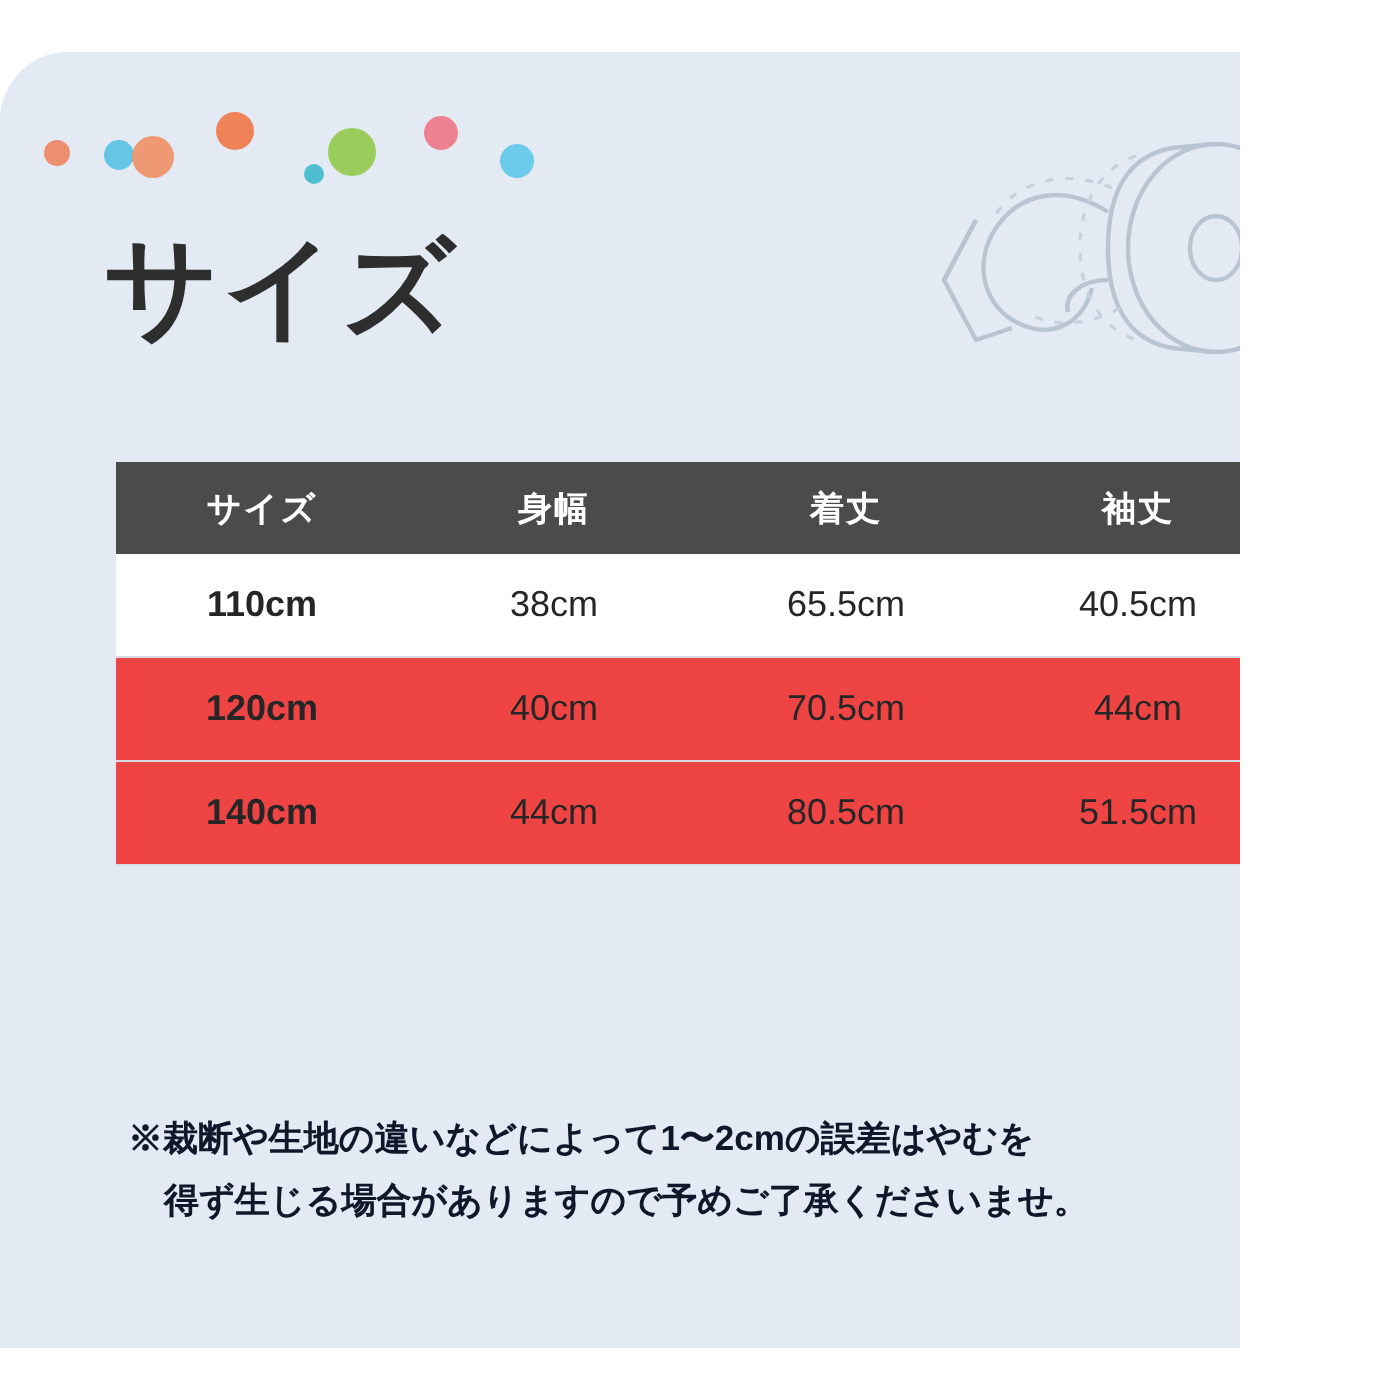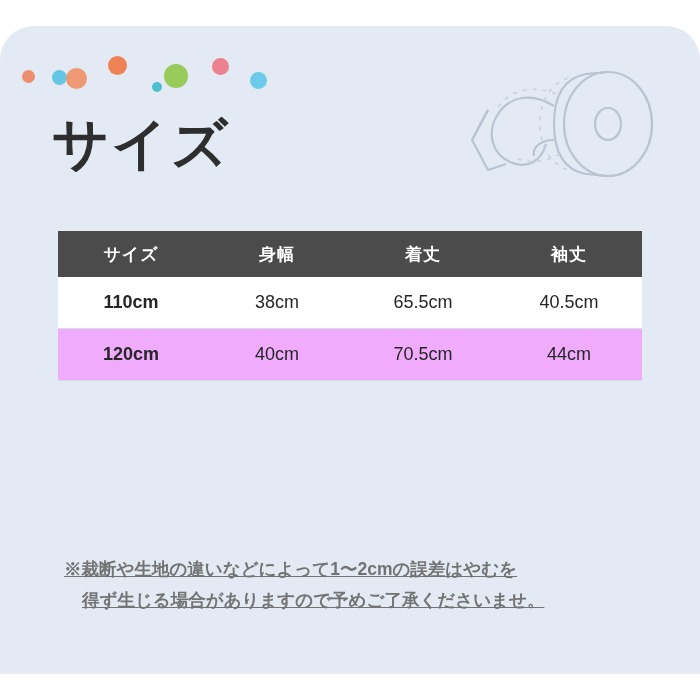--- a/index.html
+++ b/index.html
@@ -8,21 +8,21 @@
   }
   body {
     width: 700px;
     height: 700px;
     background: #ffffff;
     font-family: "Liberation Sans", sans-serif;
     overflow: hidden;
   }
   .page {
     position: relative;
-    width: 700px;
+    width: 620px;
     height: 700px;
     background: #ffffff;
     overflow: hidden;
   }
   
   .panel {
     position: absolute;
     left: 0;
     top: 26px;
     width: 700px;
@@ -77,38 +77,37 @@
     letter-spacing: 1px;
   }
   table.size-table td {
     height: 49px;
     text-align: center;
     font-size: 18px;
     color: #262626;
     background: #ffffff;
   }
   table.size-table tr.alt td {
-    background: #f0abfc;
+    background: #ef4444;
   }
   table.size-table td.first-col {
     font-weight: bold;
   }
   table.size-table tbody tr {
     border-bottom: 1px solid #d5dce6;
   }
   .note {
     position: absolute;
     left: 64px;
     top: 528px;
     width: 580px;
     font-size: 17.5px;
-    color: #737373;
+    color: #0f172a;
     line-height: 1.75;
     font-weight: bold;
-    text-decoration: underline;
   }
   .note .line2 {
     padding-left: 18px;
     display: block;
   }
 </style>
 </head>
 <body>
 
 <div class="page">
@@ -163,20 +162,26 @@
             <td>38cm</td>
             <td>65.5cm</td>
             <td>40.5cm</td>
           </tr>
           <tr class="alt">
             <td class="first-col">120cm</td>
             <td>40cm</td>
             <td>70.5cm</td>
             <td>44cm</td>
           </tr>
+          <tr class="alt">
+            <td class="first-col">140cm</td>
+            <td>44cm</td>
+            <td>80.5cm</td>
+            <td>51.5cm</td>
+          </tr>
         </tbody>
       </table>
     </div>
 
     <div class="note">
       <span>※裁断や生地の違いなどによって1〜2cmの誤差はやむを</span>
       <span class="line2">得ず生じる場合がありますので予めご了承くださいませ。</span>
     </div>
 
   </div>

